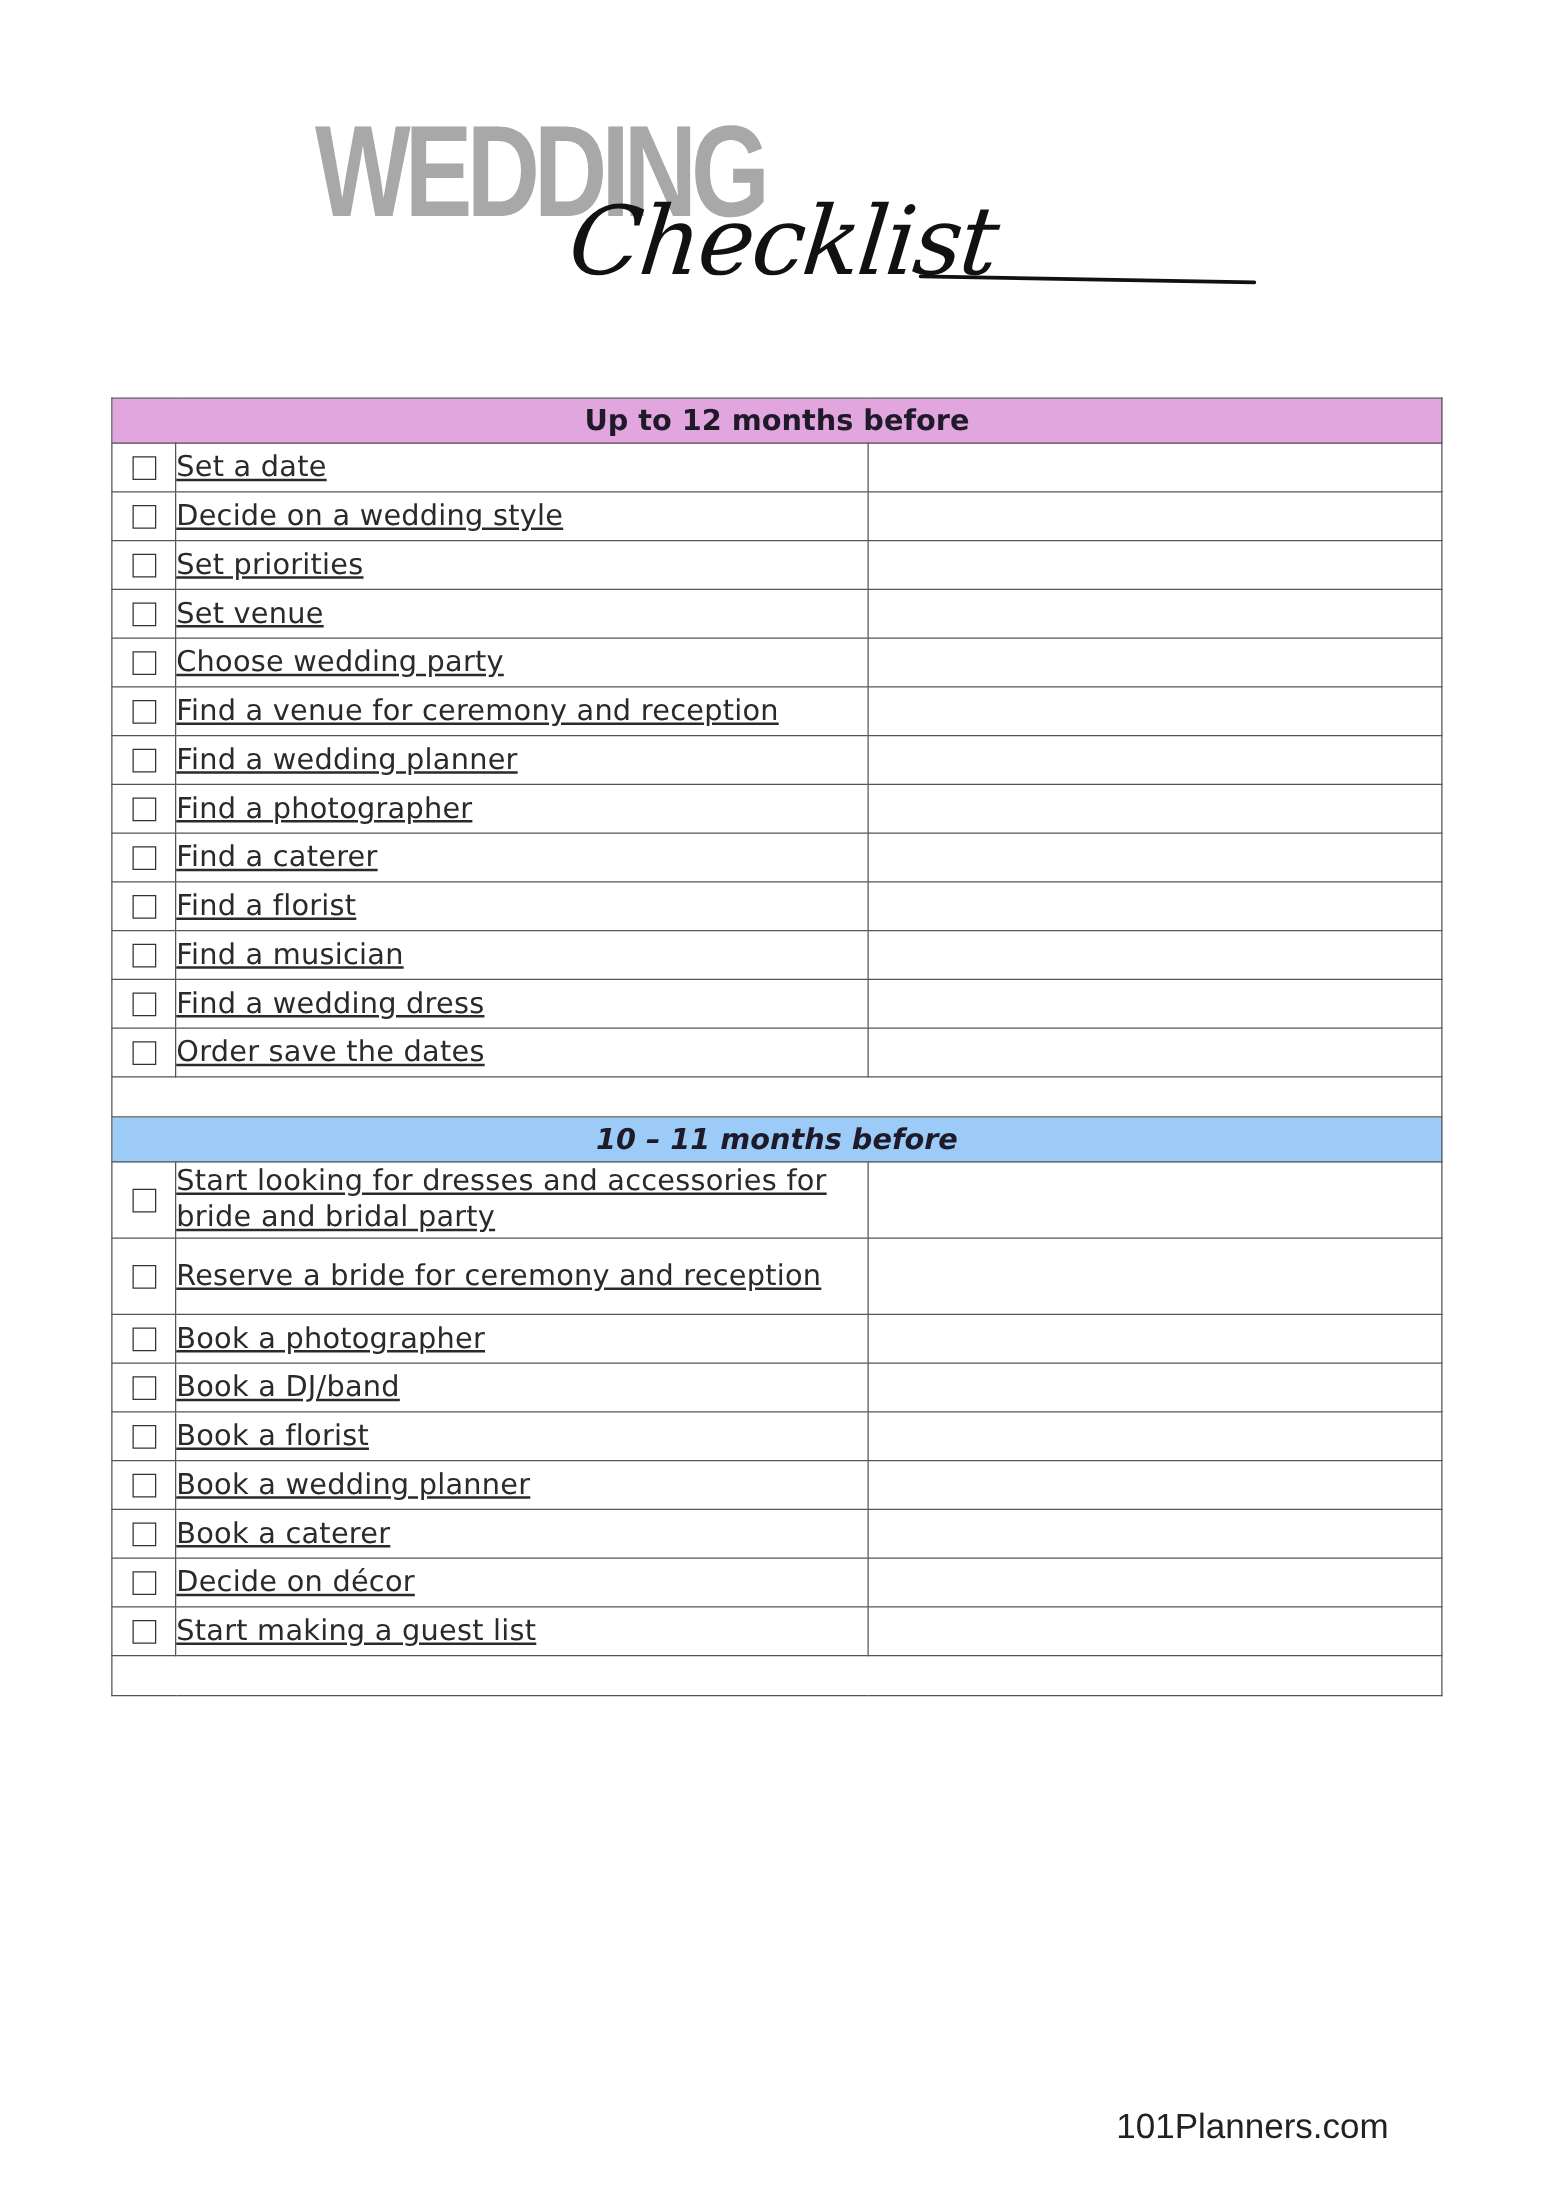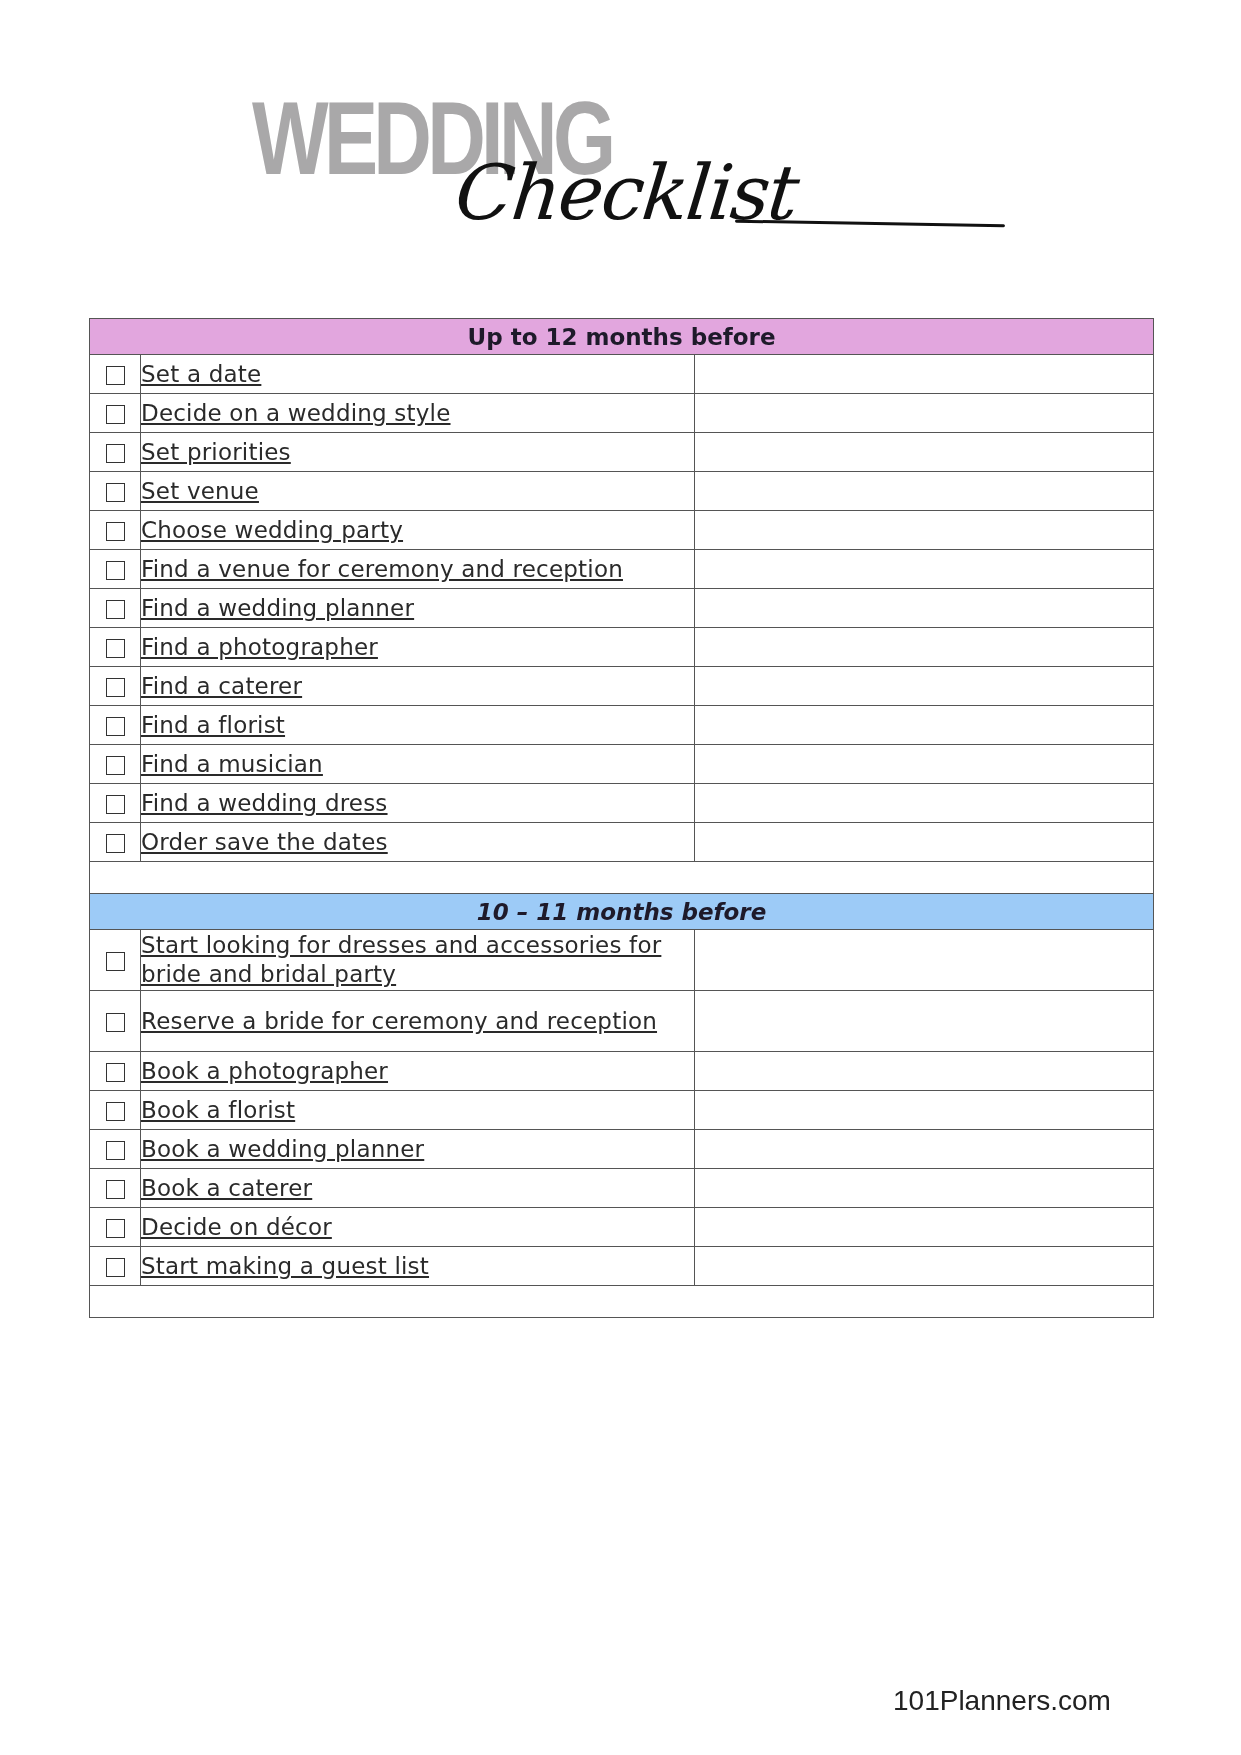--- a/index.html
+++ b/index.html
@@ -122,20 +122,25 @@
         <td class="task">Reserve a bride for ceremony and reception</td>
         <td></td>
       </tr>
     <tr class="single">
         <td class="box"><span class="cb"></span></td>
         <td class="task">Book a photographer</td>
         <td></td>
       </tr>
     <tr class="single">
         <td class="box"><span class="cb"></span></td>
+        <td class="task">Book a DJ/band</td>
+        <td></td>
+      </tr>
+    <tr class="single">
+        <td class="box"><span class="cb"></span></td>
         <td class="task">Book a florist</td>
         <td></td>
       </tr>
     <tr class="single">
         <td class="box"><span class="cb"></span></td>
         <td class="task">Book a wedding planner</td>
         <td></td>
       </tr>
     <tr class="single">
         <td class="box"><span class="cb"></span></td>

